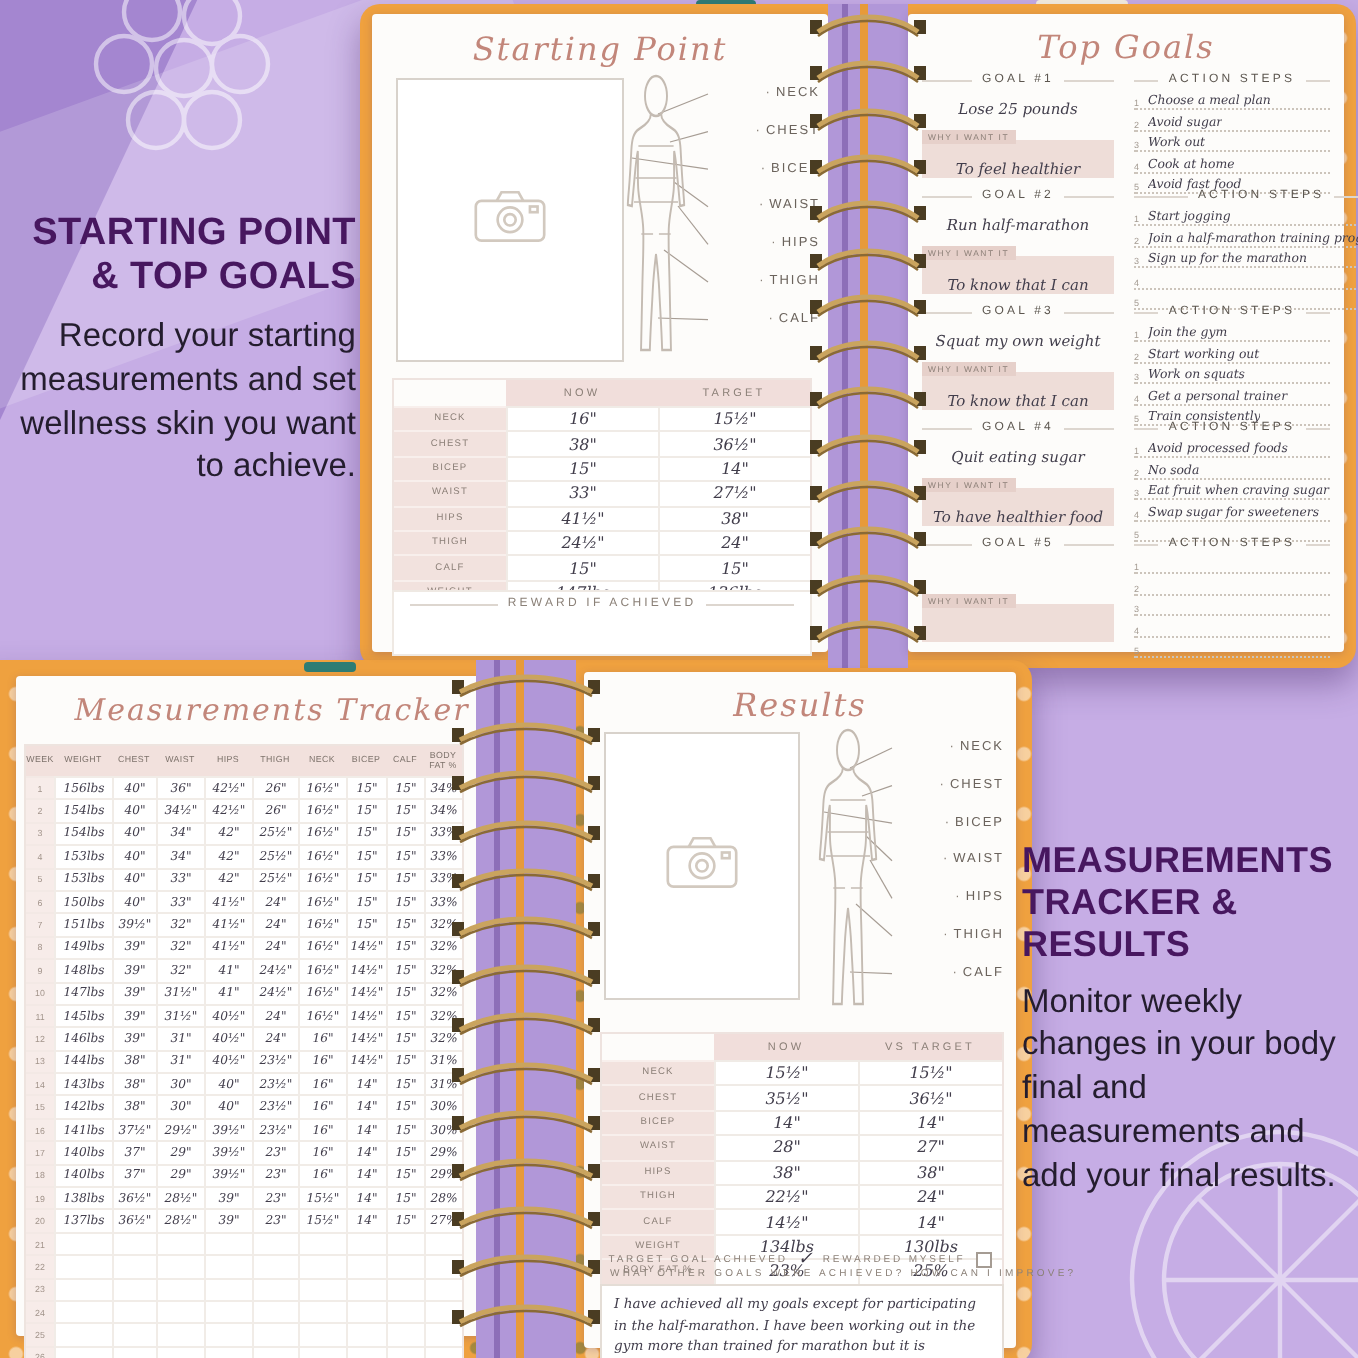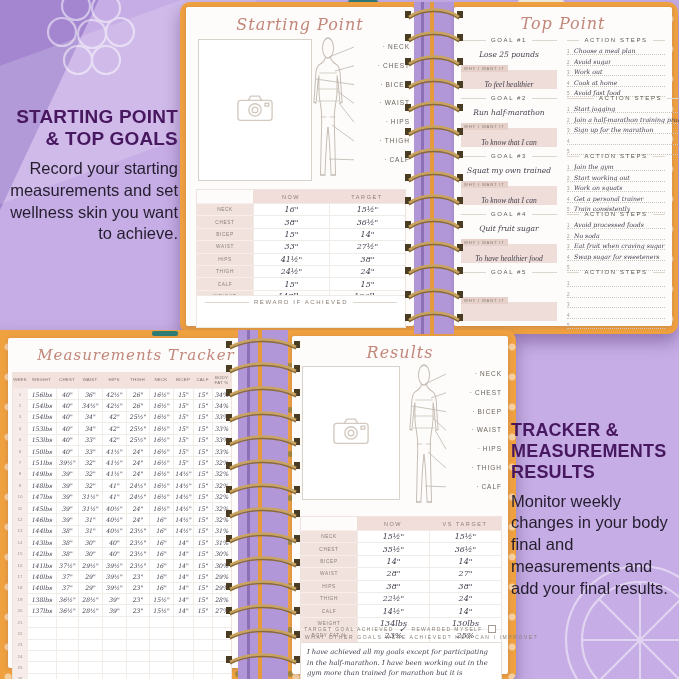--- a/index.html
+++ b/index.html
@@ -42,21 +42,21 @@
   .ruled{display:flex;align-items:center;font-size:6px;letter-spacing:1.6px;color:#8b8178;}
   .ruled::before,.ruled::after{content:"";flex:1;height:1px;background:#ddd6cf;}
   .ruled span{margin:0 5px;white-space:nowrap;}
   .reward-box{position:absolute;border:1px solid #efe9e3;background:#fff;padding-top:3px;}
   
   .goal-row{display:grid;grid-template-columns:96px 1fr;column-gap:10px;margin-bottom:3px;height:55px;}
   .goal-head{font-size:6px;letter-spacing:1.6px;color:#5c564f;}
   .goal-text{height:22px;display:flex;align-items:center;justify-content:center;font-size:7.5px;}
   .why-wrap{position:relative;background:#eeddd8;height:19px;margin-top:5px;}
   .why-tag{position:absolute;top:-5px;left:0;background:#e6d0ca;font-size:4.2px;letter-spacing:.8px;color:#8b7e76;padding:1px 3px;}
-  .why-text{height:100%;display:flex;align-items:flex-end;justify-content:center;font-size:7.5px;padding-bottom:2px;font-family:Liberation Serif, serif;}
+  .why-text{height:100%;display:flex;align-items:flex-end;justify-content:center;font-size:7.5px;padding-bottom:2px;}
   .steps{margin-top:2px;}
   .step{display:flex;align-items:flex-end;height:9.4px;border-bottom:1px dotted #ccc4bb;}
   .step-num{width:7px;font-size:4.5px;color:#a39a91;}
   .step-text{font-size:6.2px;white-space:nowrap;overflow:hidden;}
   
   .tr-grid{position:absolute;display:grid;background:#fff;border:1px solid #eee4df;}
   .tr-head{background:#f2e1dd;font-size:4.4px;letter-spacing:.2px;color:#7d726b;display:flex;align-items:center;justify-content:center;text-align:center;height:15px;line-height:1.1;}
   .tr-week{background:#f7ece9;font-size:4.4px;color:#a2948b;display:flex;align-items:center;justify-content:center;border-top:1px solid #f3e9e5;}
   .tr-cell{font-size:6.1px;display:flex;align-items:center;justify-content:center;border-top:1px solid #f1ece7;border-left:1px solid #f1ece7;height:10.4px;white-space:nowrap;}
   
@@ -98,22 +98,22 @@
   <div class="edge-tab" style="left:152px;top:331px;width:26px;height:5px;background:#2e7d74;z-index:3;"></div>
   <div class="edge-tab" style="left:252px;top:331px;width:30px;height:5px;background:#f6f0df;z-index:3;"></div>
 
   <div class="panel align-r" style="left:4px;top:106px;width:174px;">
     <div class="panel-title">STARTING POINT</div>
     <div class="panel-title">&amp; TOP GOALS</div>
     <div class="panel-body">Record your starting measurements and set wellness skin you want to achieve.</div>
   </div>
 
   <div class="panel" style="left:511px;top:420px;width:166px;">
+    <div class="panel-title" style="font-size:18px;">MEASUREMENTS</div>
     <div class="panel-title" style="font-size:18px;">TRACKER &amp;</div>
-    <div class="panel-title" style="font-size:18px;">MEASUREMENTS</div>
     <div class="panel-title" style="font-size:18px;">RESULTS</div>
     <div class="panel-body">Monitor weekly changes in your body final and measurements and add your final results.</div>
   </div>
 
   <div class="cover" style="left:180px;top:2px;width:498px;height:332px;"></div>
 
   <div class="page" style="left:186px;top:7px;width:228px;height:319px;">
     <div class="script-title" style="margin-top:8px;font-size:16px;">Starting Point</div>
     <div class="photo-box" style="left:12px;top:32px;width:112px;height:140px;">
       <span class="camera-slot"><svg width="38" height="30" viewBox="0 0 40 30" fill="none" stroke="#d2c9bf" stroke-width="1.4">
@@ -271,21 +271,21 @@
         </svg></div>
       <div class="coil" style="top: 302.9px;"><svg width="58" height="12" viewBox="0 0 58 12">
           <rect x="0" y="3" width="6" height="7" fill="#4a3c22"></rect>
           <rect x="52" y="3" width="6" height="7" fill="#4a3c22"></rect>
           <path d="M4,9 C17.4,-1 40.599999999999994,-1 54,9" stroke="#caa45e" stroke-width="2.6" fill="none"></path>
           <path d="M4,11 C17.4,1 40.599999999999994,1 54,11" stroke="#8a6a35" stroke-width="1.3" fill="none"></path>
         </svg></div>
     </div>
 
   <div class="page" style="left:454px;top:7px;width:218px;height:319px;">
-    <div class="script-title" style="margin-top:7px;font-size:16px;">Top Point</div>
+    <div class="script-title" style="margin-top:7px;font-size:16px;">Top Goals</div>
     <div id="goals-list" style="position:absolute;left:7px;top:30px;right:7px;">
         <div class="goal-row">
           <div>
             <div class="ruled goal-head">
               <span>GOAL #1</span>
             </div>
             <div class="goal-text hand">Lose 25 pounds</div>
             <div class="why-wrap">
               <div class="why-tag">WHY I WANT IT</div>
               <div class="why-text hand">To feel healthier</div>
@@ -356,21 +356,21 @@
                 <span class="step-text hand"></span>
               </div>
             </div>
           </div>
         </div>
         <div class="goal-row">
           <div>
             <div class="ruled goal-head">
               <span>GOAL #3</span>
             </div>
-            <div class="goal-text hand">Squat my own trained</div>
+            <div class="goal-text hand">Squat my own weight</div>
             <div class="why-wrap">
               <div class="why-tag">WHY I WANT IT</div>
               <div class="why-text hand">To know that I can</div>
             </div>
           </div>
           <div>
             <div class="ruled goal-head">
               <span>ACTION STEPS</span>
             </div>
             <div class="steps">
@@ -395,21 +395,21 @@
                 <span class="step-text hand">Train consistently</span>
               </div>
             </div>
           </div>
         </div>
         <div class="goal-row">
           <div>
             <div class="ruled goal-head">
               <span>GOAL #4</span>
             </div>
-            <div class="goal-text hand">Quit fruit sugar</div>
+            <div class="goal-text hand">Quit eating sugar</div>
             <div class="why-wrap">
               <div class="why-tag">WHY I WANT IT</div>
               <div class="why-text hand">To have healthier food</div>
             </div>
           </div>
           <div>
             <div class="ruled goal-head">
               <span>ACTION STEPS</span>
             </div>
             <div class="steps">

